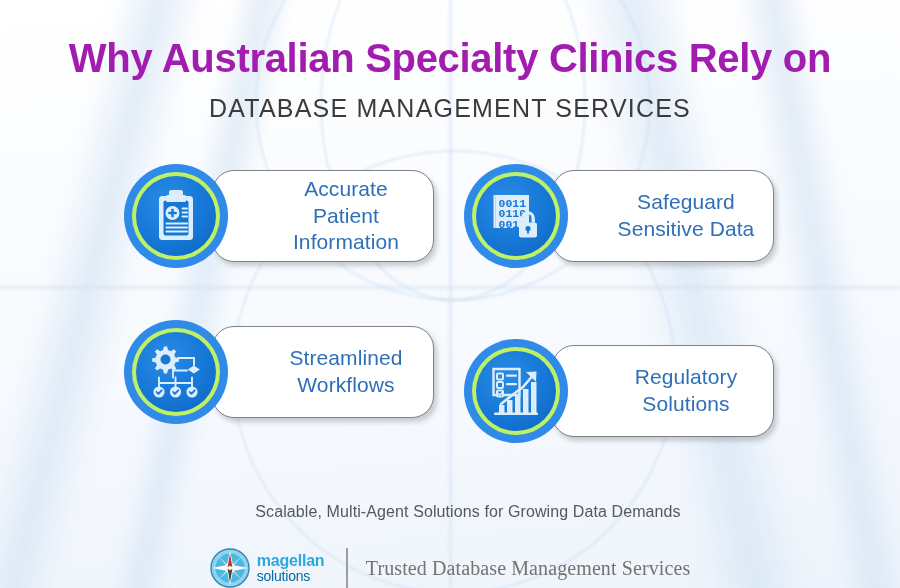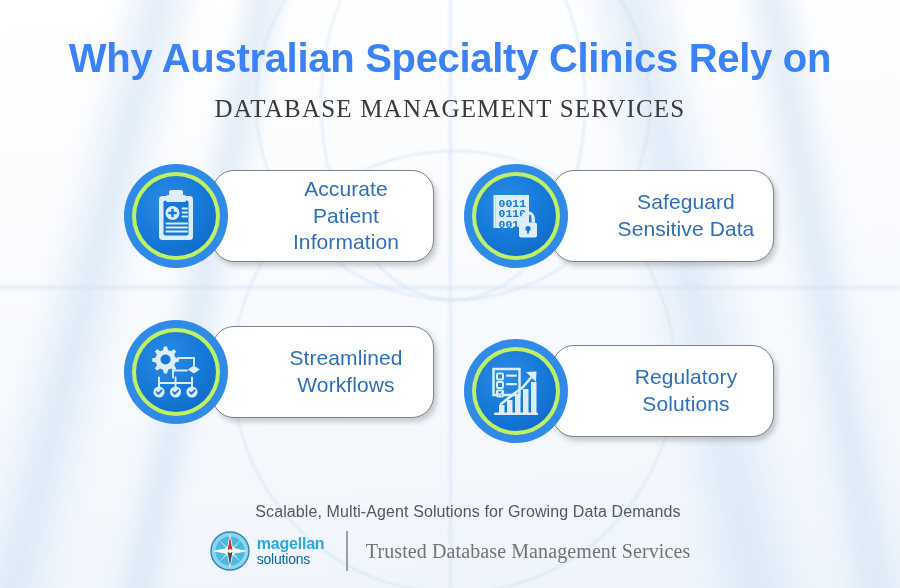--- a/index.html
+++ b/index.html
@@ -33,32 +33,32 @@
     position:absolute;
     background:rgba(203,222,242,.5);
     filter:blur(1.5px);
   }
 
   
   .header{position:absolute;left:0;top:0;width:900px;text-align:center;}
   .title-main{
     margin:0;padding:0;
     font-size:40px;font-weight:bold;
-    color:#3b82f6;
+    color:#a21caf;
     letter-spacing:-.3px;
     line-height:1;
     font-family:"Liberation Sans", sans-serif;
   }
   .title-sub{
     margin:0;padding:0;
     font-size:25px;font-weight:400;
     color:#3b3b3b;
     letter-spacing:1.2px;
     line-height:1;
-    font-family:Liberation Serif, serif;
+    font-family:Liberation Sans, sans-serif;
   }
 
   
   .grid{position:absolute;left:0;top:0;width:900px;height:588px;}
   .card{
     position:absolute;
     height:104px;
     display:flex;align-items:center;
   }
   .pill{
@@ -309,21 +309,21 @@
           </div>
         </div>
       </div>
     </div>
 
   </div>
 
   <div class="footer" style="top:503px;">
     <div class="tagline">Scalable, Multi-Agent Solutions for Growing Data Demands</div>
 
-    <div class="brandrow" style="margin-top:10px;">
+    <div class="brandrow" style="margin-top:27px;">
       <div class="logo-wrap">
         <svg width="40" height="40" viewBox="0 0 40 40">
           <circle cx="20" cy="20" r="19" fill="#8fd3ee"></circle>
           <circle cx="20" cy="20" r="19" fill="none" stroke="#2f86b4" stroke-width="1.4"></circle>
           <circle cx="20" cy="20" r="14.5" fill="#4cb8e0"></circle>
           <g fill="#ffffff">
             <path d="M20 2.5 L23 17 L20 20 L17 17z"></path>
             <path d="M20 37.5 L23 23 L20 20 L17 23z"></path>
             <path d="M2.5 20 L17 23 L20 20 L17 17z"></path>
             <path d="M37.5 20 L23 17 L20 20 L23 23z"></path>

